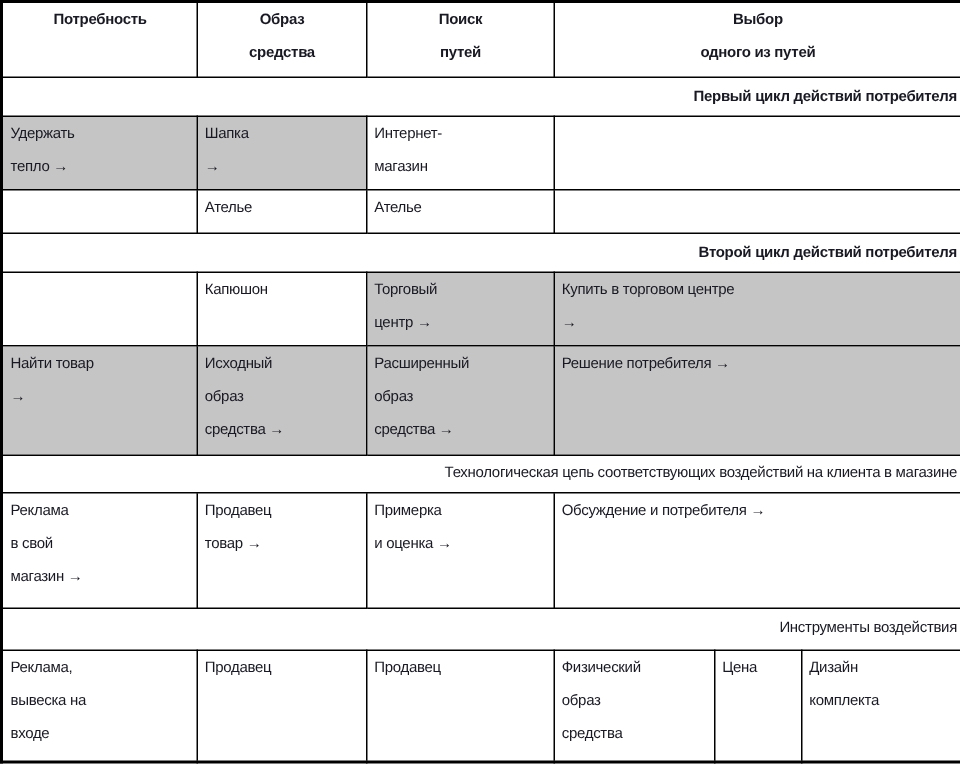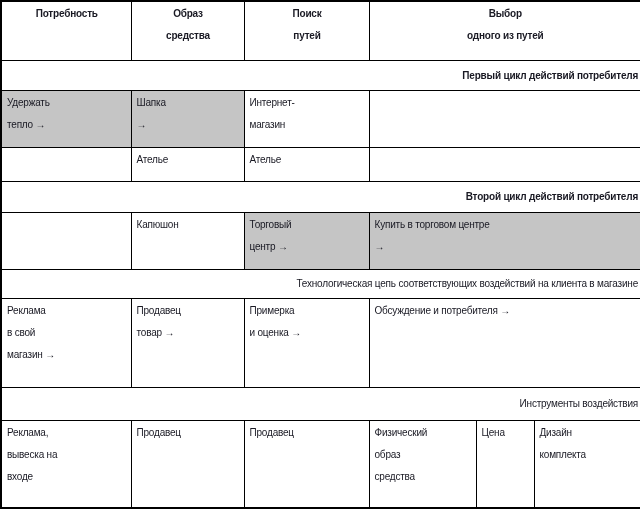--- a/index.html
+++ b/index.html
@@ -99,20 +99,31 @@
   </tr>
 
   <tr style="height:46px">
     <td></td>
     <td>Капюшон</td>
     <td class="gray">Торговый
 центр →</td>
     <td class="gray" colspan="3">Купить в торговом центре
 →</td>
   </tr>
+  <tr style="height:70px">
+    <td class="gray">Найти товар
+→</td>
+    <td class="gray">Исходный
+образ
+средства →</td>
+    <td class="gray">Расширенный
+образ
+средства →</td>
+    <td class="gray" colspan="3">Решение потребителя →</td>
+  </tr>
 
   <tr style="height:24px">
     <td class="span-title" colspan="6">Технологическая цепь соответствующих воздействий на клиента в магазине</td>
   </tr>
   <tr style="height:74px">
     <td>Реклама
 в свой
 магазин →</td>
     <td>Продавец
 товар →</td>

